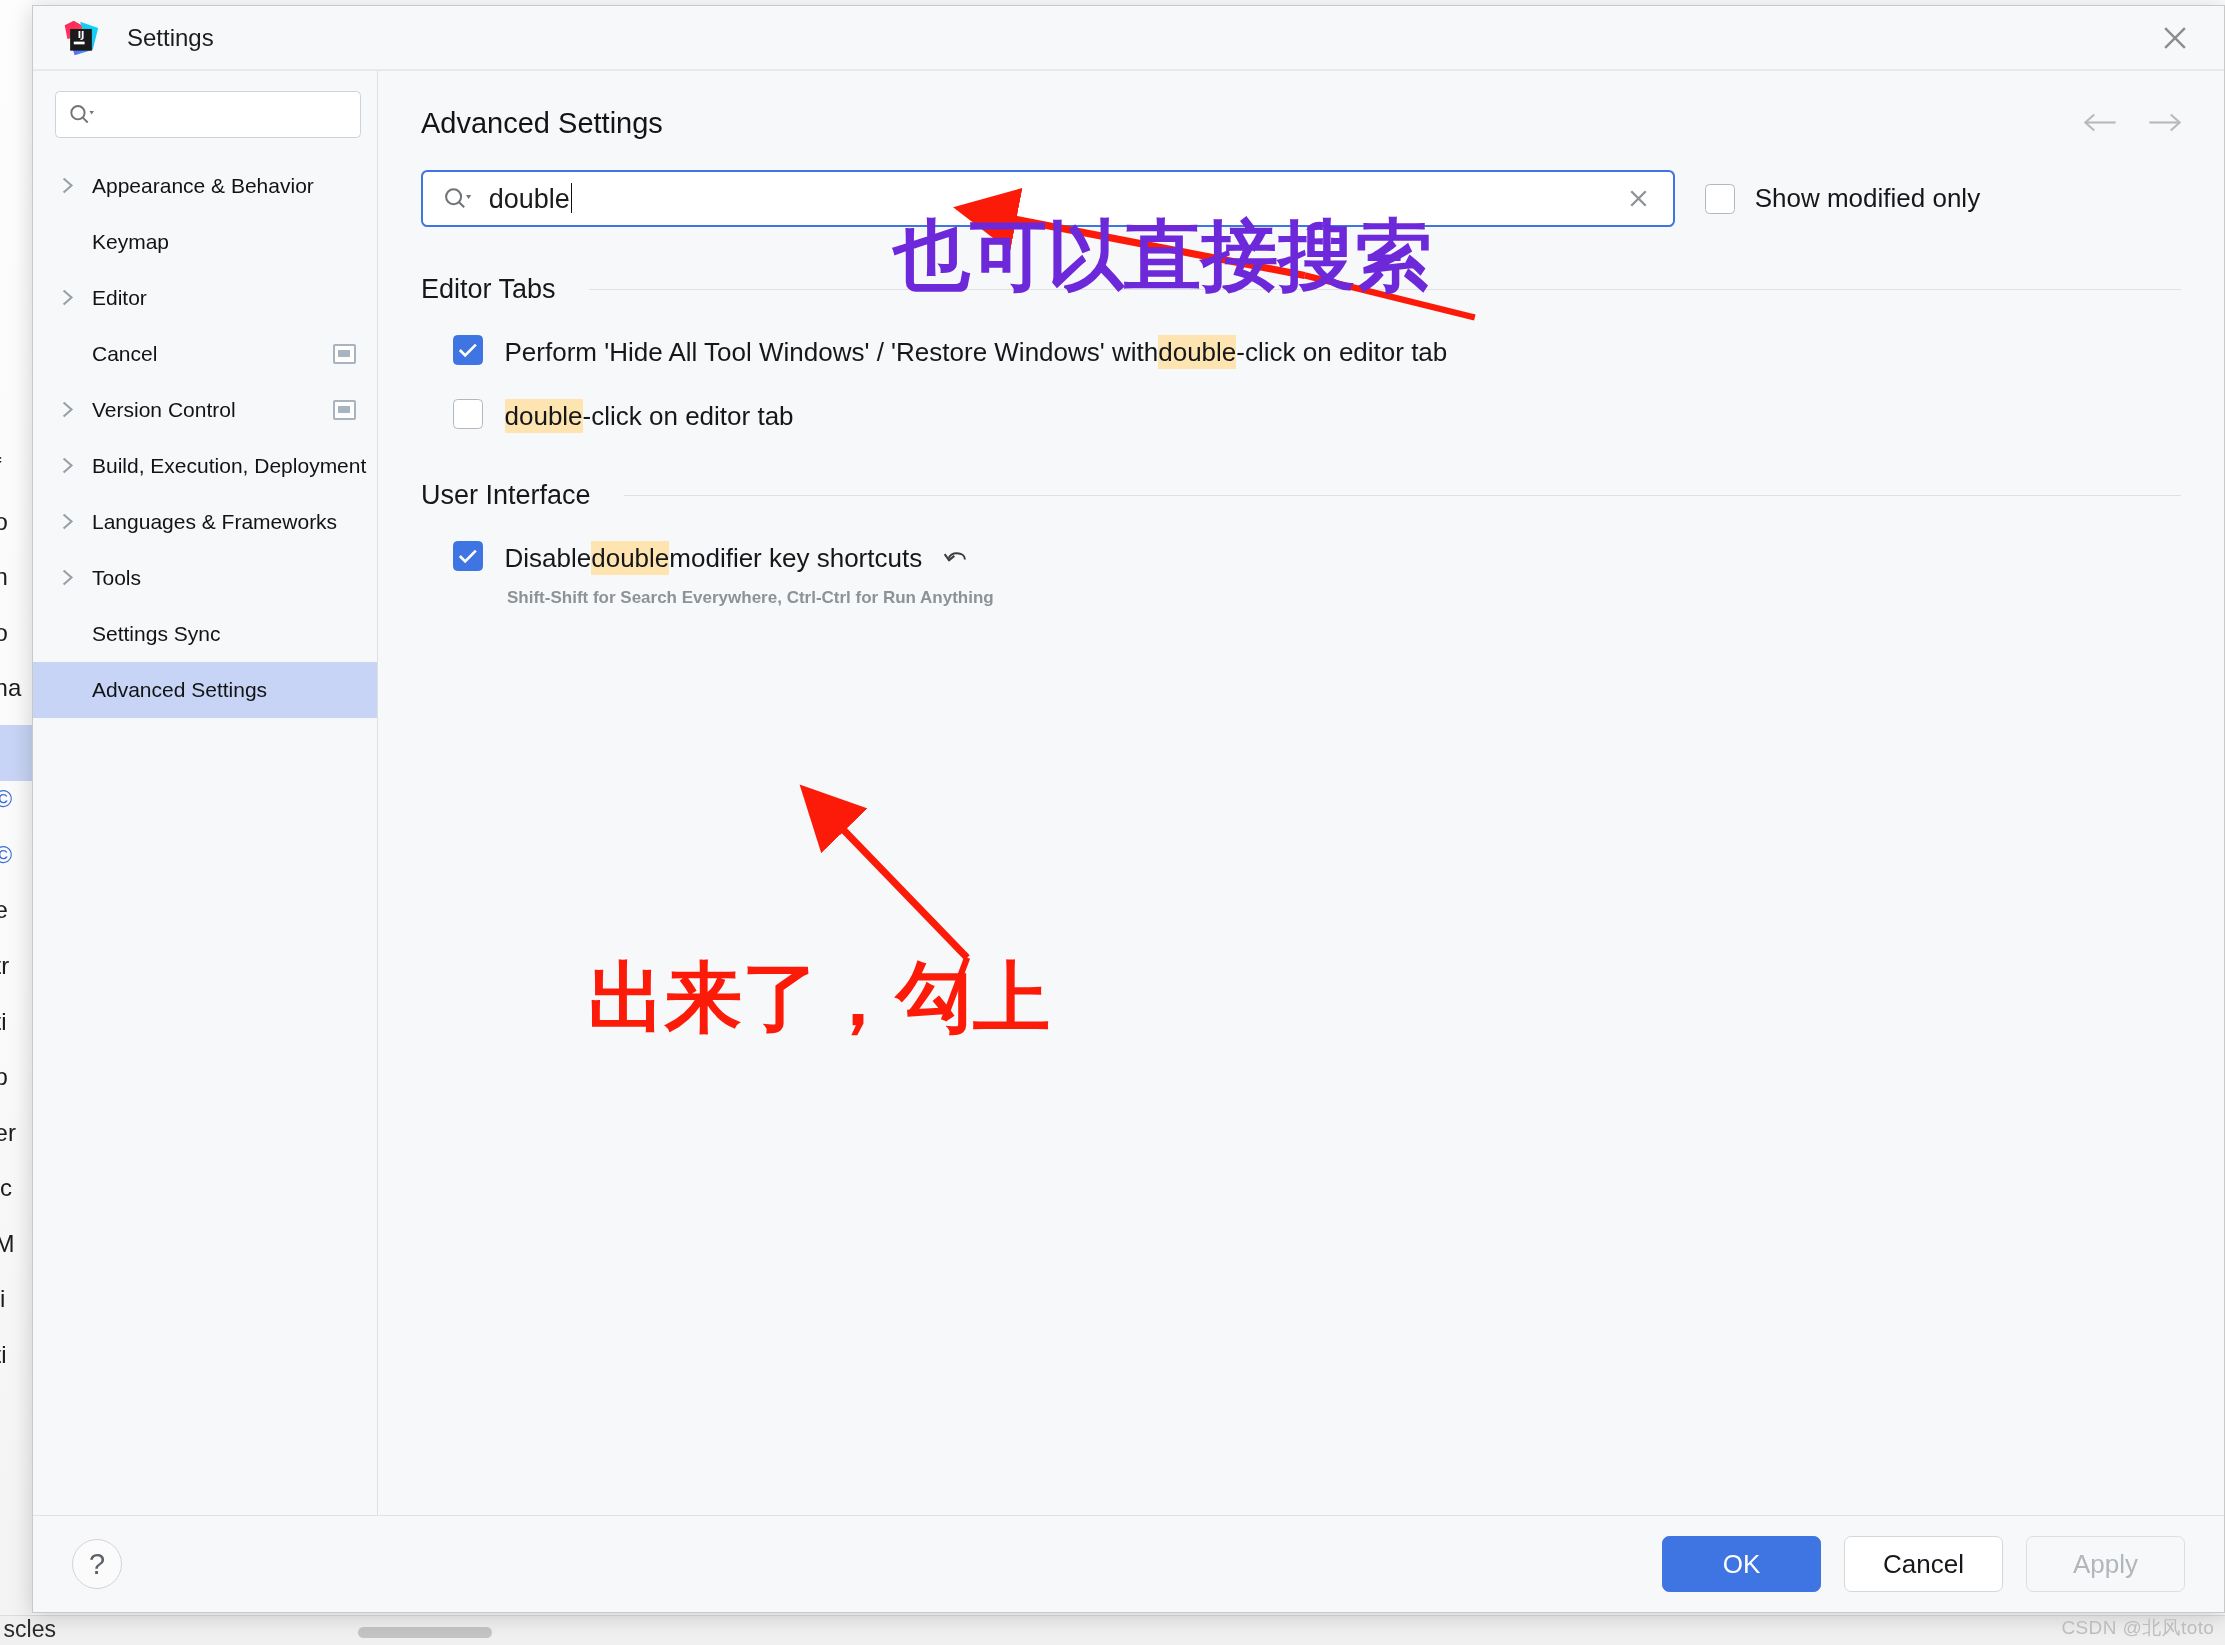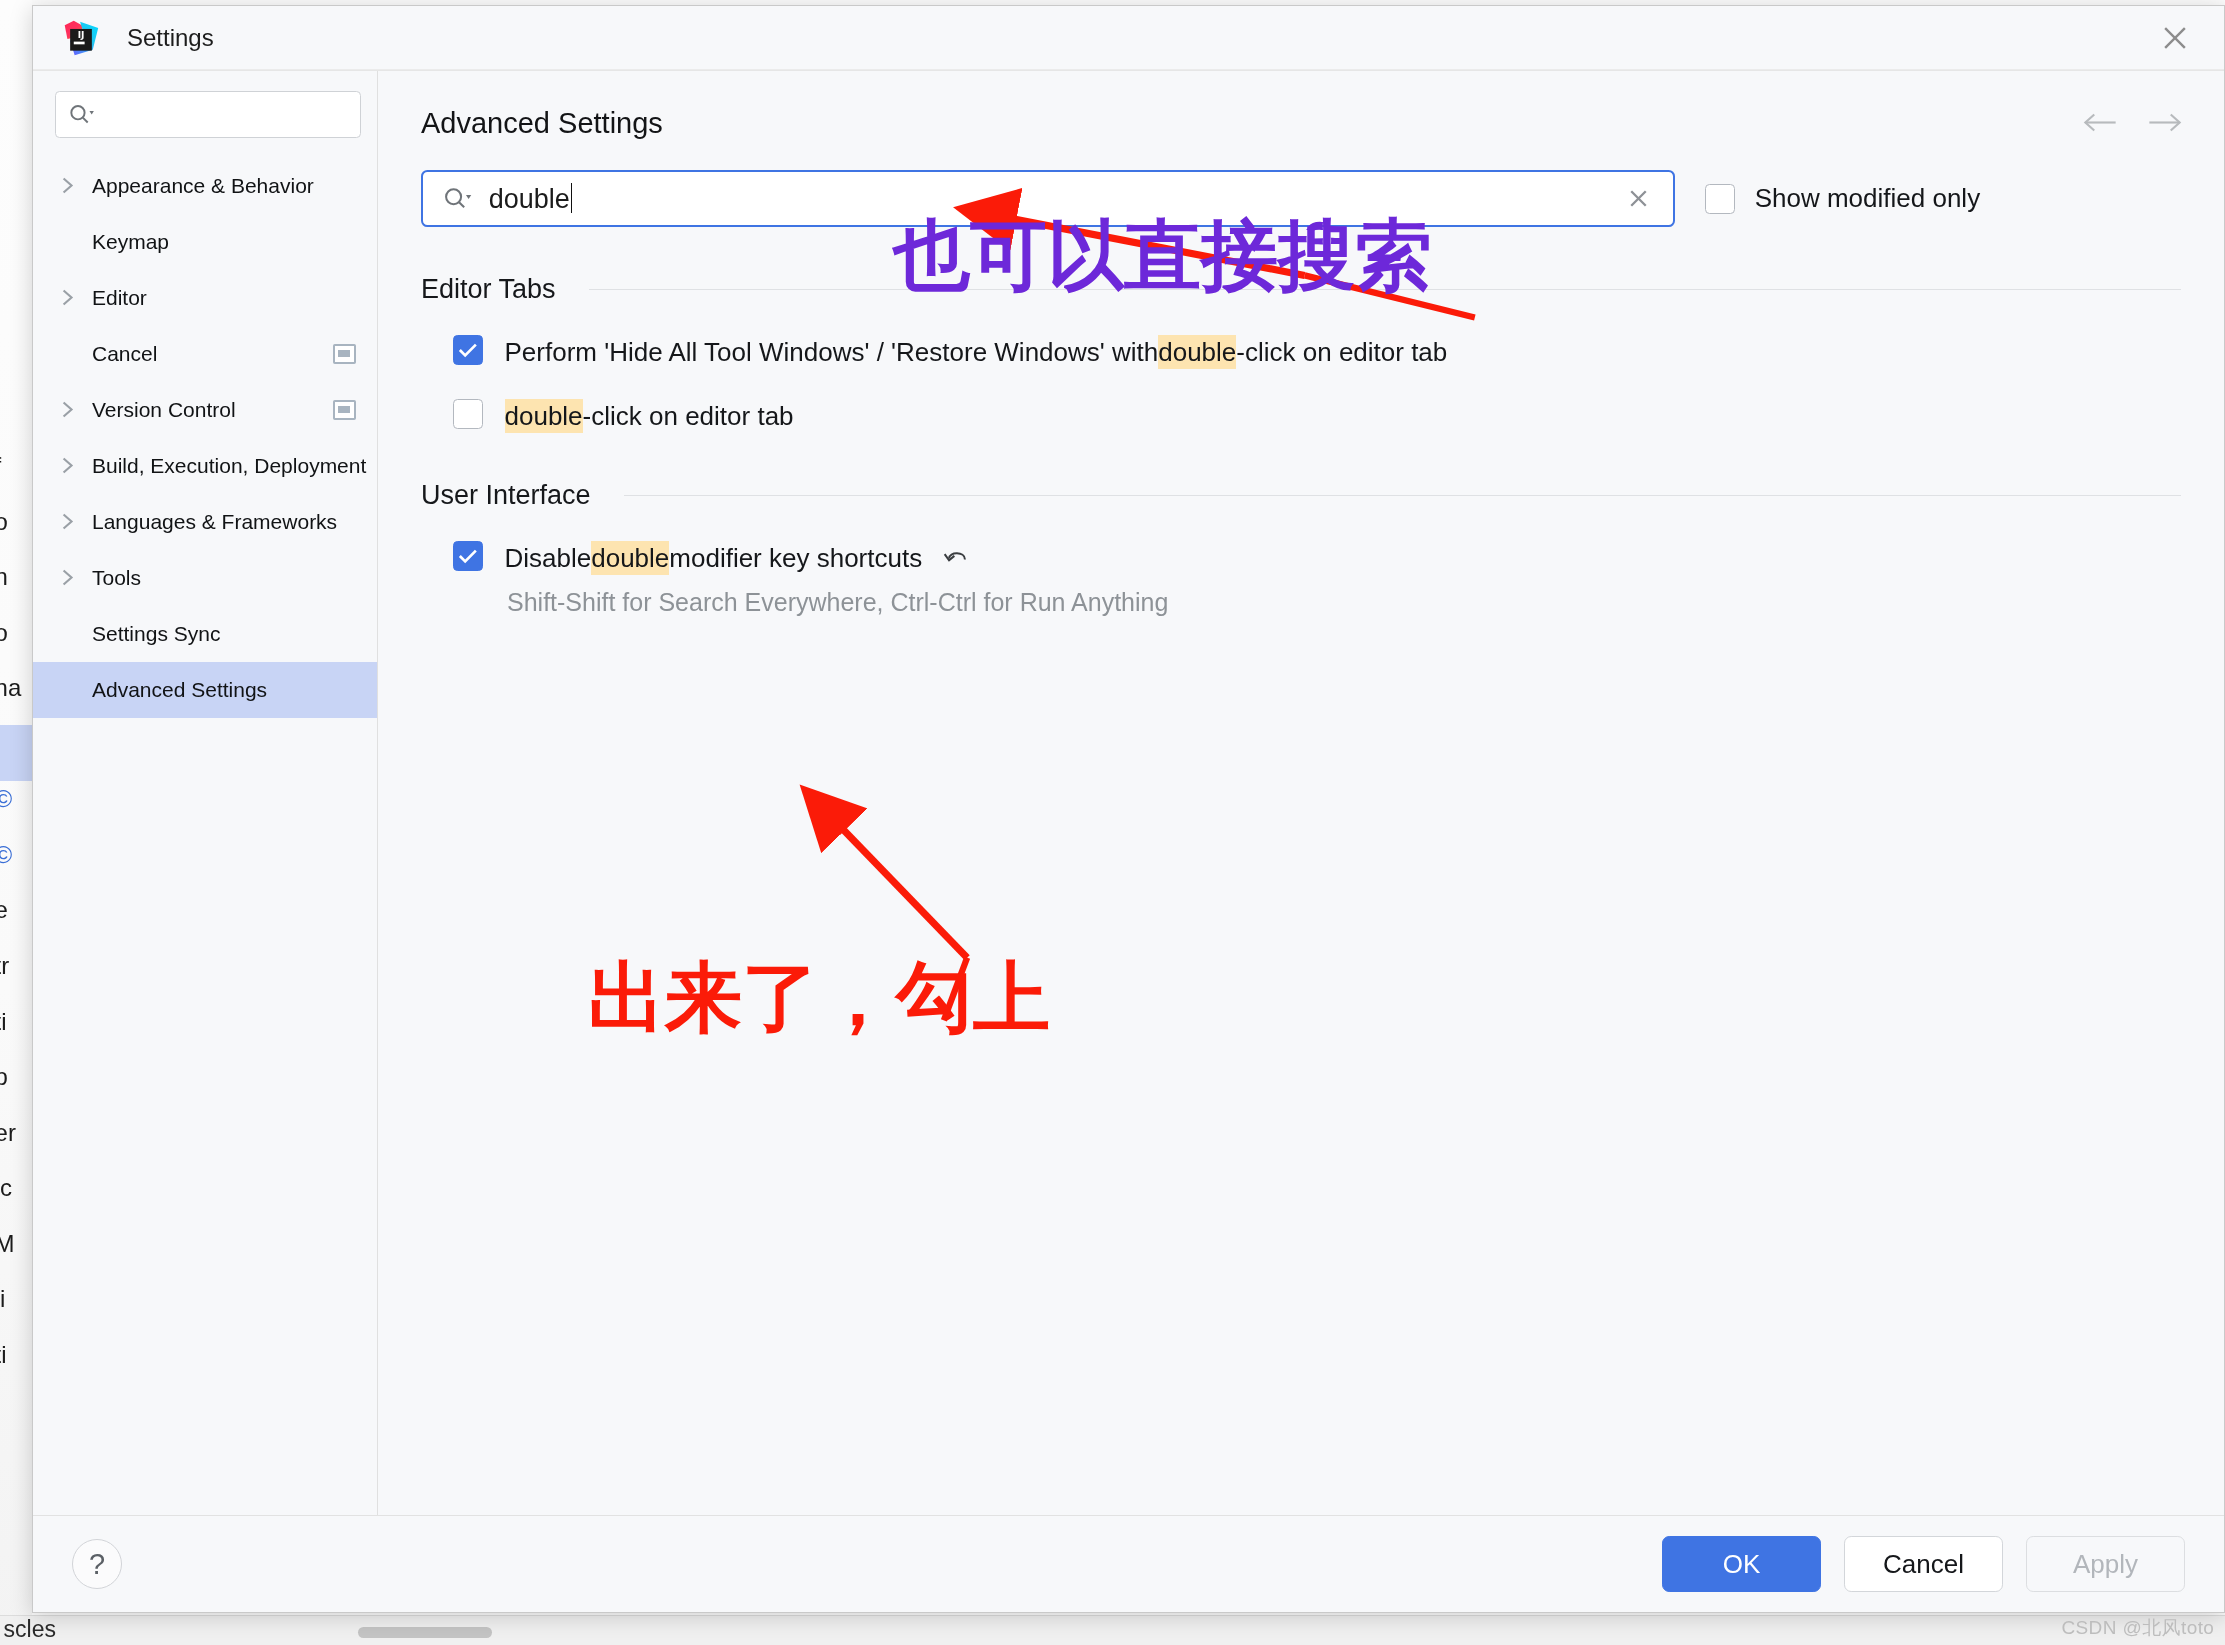--- a/index.html
+++ b/index.html
@@ -226,22 +226,22 @@
   }
   .opt-label {
     font-size: 26px; color: #15171a;
     line-height: 34px;
     display: flex; align-items: center; flex-wrap: wrap;
     gap: 0;
   }
   .hl { background: #fde4b0; }
   .revert-icon { margin-left: 19.7px; display: inline-flex; cursor: pointer; vertical-align: middle; }
   .opt-desc {
-    font-size: 25px; color: #8d9297;
-    margin-top: 12.5px; margin-left: 86px;
+    font-size: 17px; color: #8d9297;
+    margin-top: 12.5px; margin-left: 86px; font-weight: bold;
   }
 
   
   #footer {
     height: 97px; min-height: 97px;
     background: #f7f8fa;
     border-top: 0.9px solid #e2e2e2;
     display: flex; align-items: center;
     padding: 0 39px;
     position: relative;

